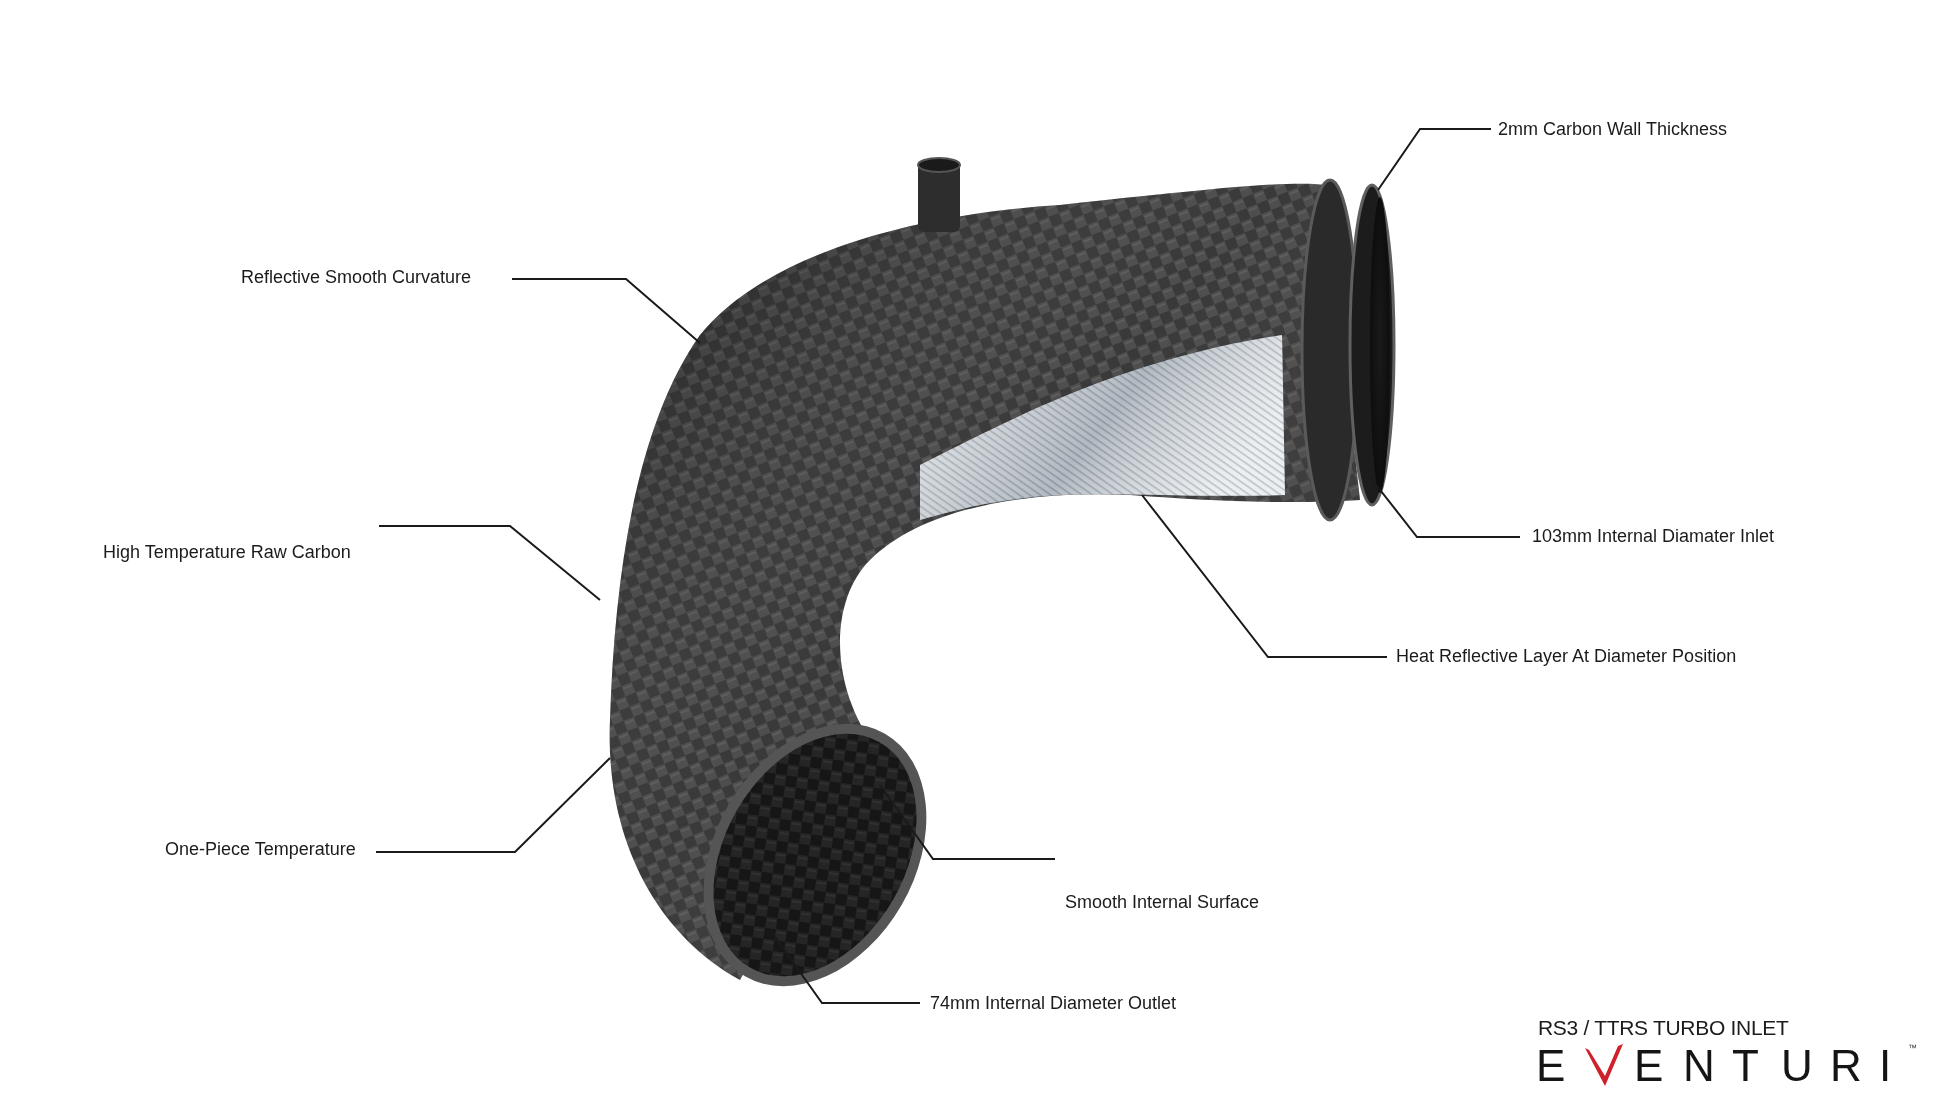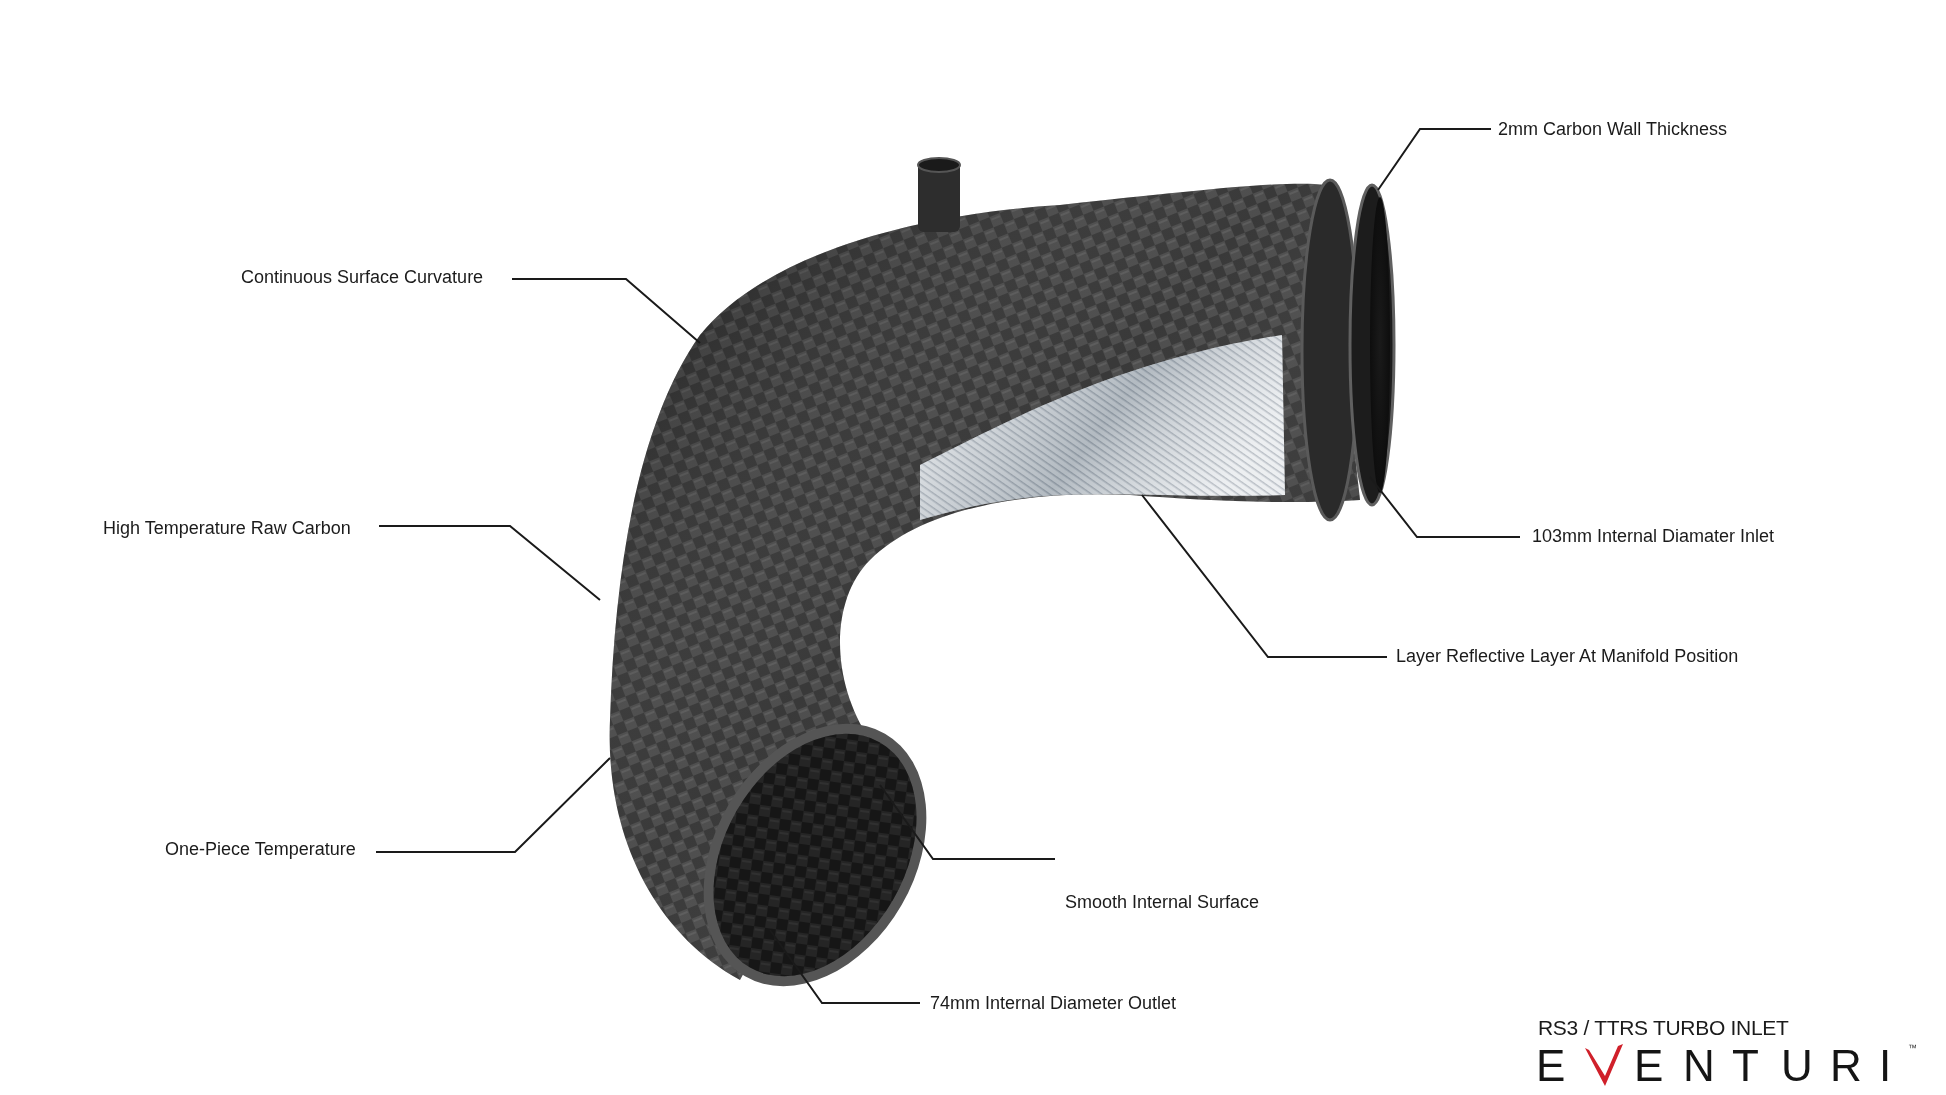--- a/index.html
+++ b/index.html
@@ -77,24 +77,24 @@
       <polyline points="379,526 510,526 600,600"></polyline>
       <polyline points="1520,537 1417,537 1370,477"></polyline>
       <polyline points="1387,657 1268,657 1142,495"></polyline>
       <polyline points="376,852 515,852 610,758"></polyline>
       <polyline points="1055,859 933,859 880,785"></polyline>
       <polyline points="920,1003 822,1003 770,930"></polyline>
     </g>
   </svg>
 
   <div class="label" style="left:1498px;top:119px">2mm Carbon Wall Thickness</div>
-  <div class="label" style="left:241px;top:267px">Continuous Surface Curvature</div>
-  <div class="label" style="left:103px;top:518px">High Temperature Raw Carbon</div>
+  <div class="label" style="left:241px;top:267px">Reflective Smooth Curvature</div>
+  <div class="label" style="left:103px;top:542px">High Temperature Raw Carbon</div>
   <div class="label" style="left:1532px;top:526px">103mm Internal Diamater Inlet</div>
-  <div class="label" style="left:1396px;top:646px">Layer Reflective Layer At Manifold Position</div>
+  <div class="label" style="left:1396px;top:646px">Heat Reflective Layer At Diameter Position</div>
   <div class="label" style="left:165px;top:839px">One-Piece Temperature</div>
   <div class="label" style="left:1065px;top:892px">Smooth Internal Surface</div>
   <div class="label" style="left:930px;top:993px">74mm Internal Diameter Outlet</div>
 
   <div class="brand-sub">RS3 / TTRS TURBO INLET</div>
 
   <div class="brand">
     <span class="ch">E</span>
     <span class="v">
       <svg width="40" height="44" viewBox="0 0 40 44">

